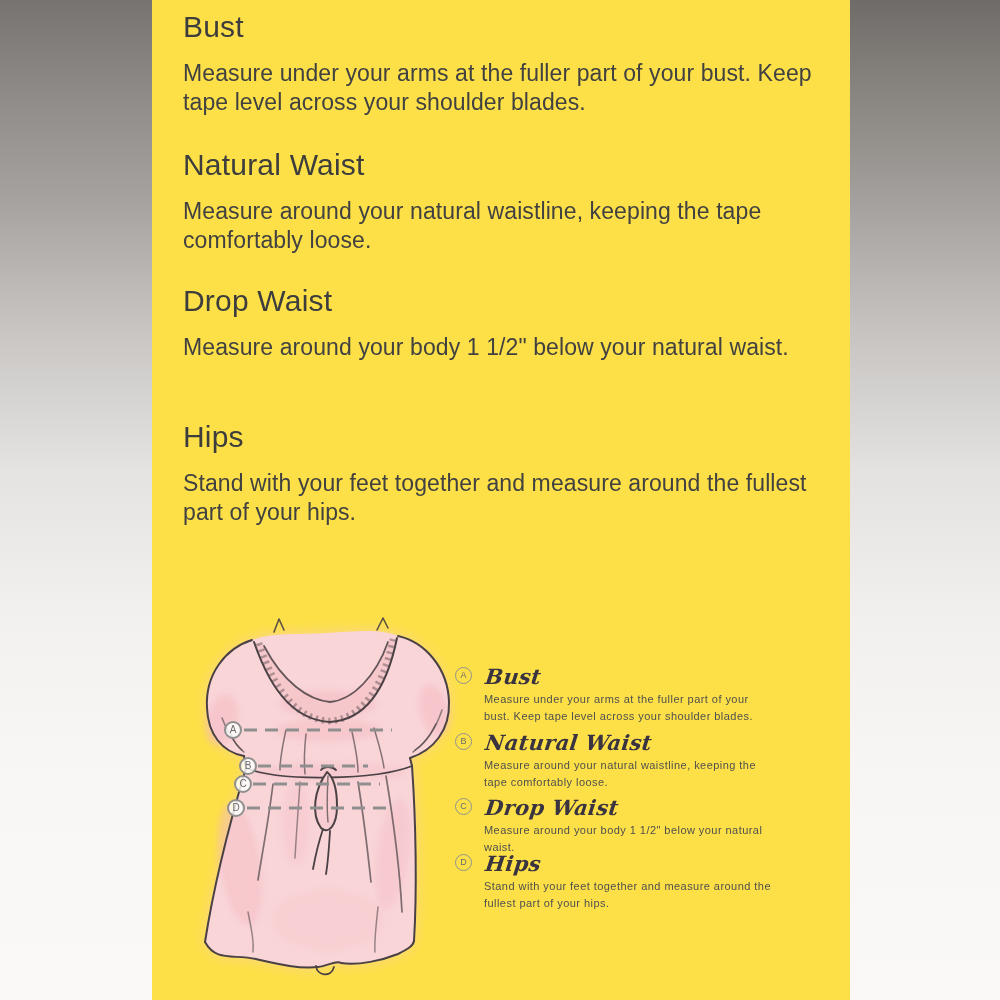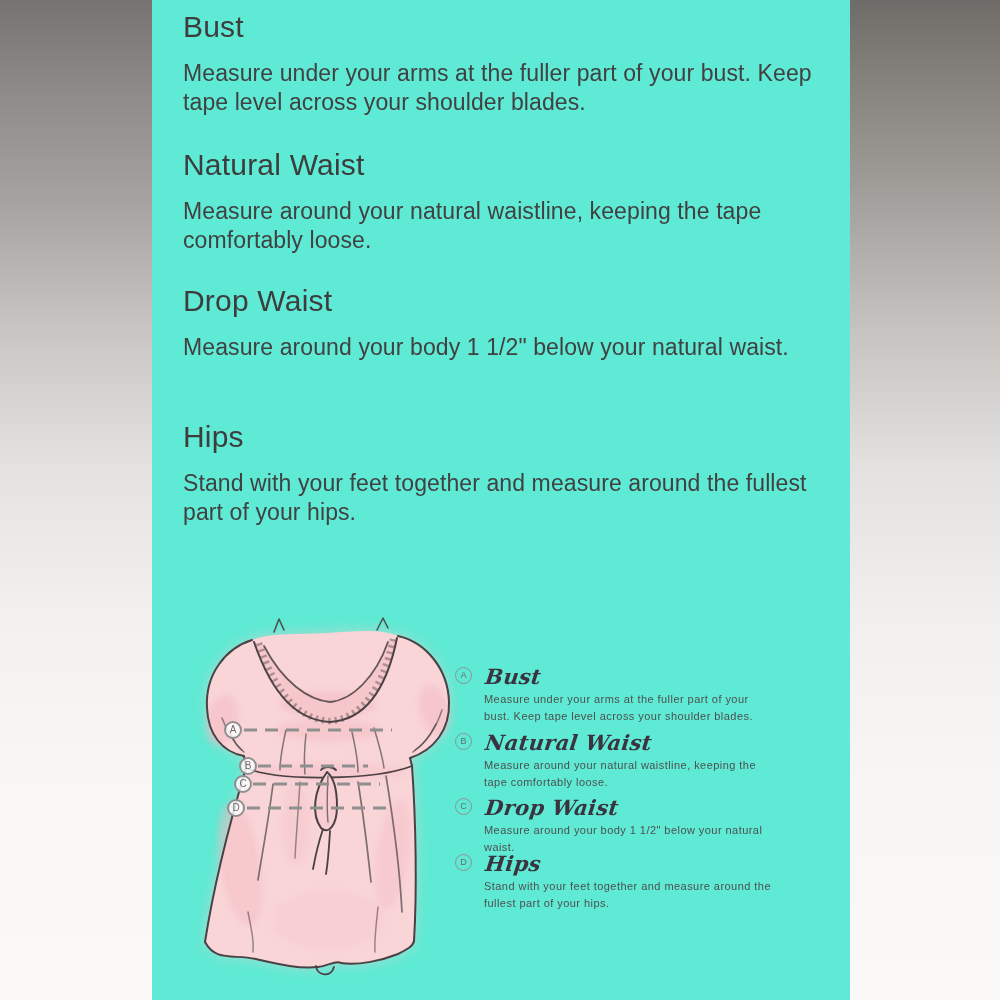--- a/index.html
+++ b/index.html
@@ -18,21 +18,21 @@
   }
   .side.right{left:auto;right:0;width:150px;
     background:linear-gradient(180deg,
       #6f6b68 0%, #88847f 9%, #a3a09d 20%, #c6c3c1 33%,
       #e4e2e0 47%, #f2f0ef 62%, #f8f6f5 78%, #fbf9f8 100%);
   }
   .side.left{left:0;}
   
   .content{
     position:absolute;left:152px;top:0;width:698px;height:1000px;
-    background:#5eead4;
+    background:#fde047;
   }
   
   .sections{position:absolute;left:31px;top:0;width:645px;}
   .section{position:absolute;left:0;width:645px;}
   .section.s1{top:9px;}
   .section.s2{top:147px;}
   .section.s3{top:283px;}
   .section.s4{top:419px;}
   .section h2{
     margin:0 0 14px 0;

